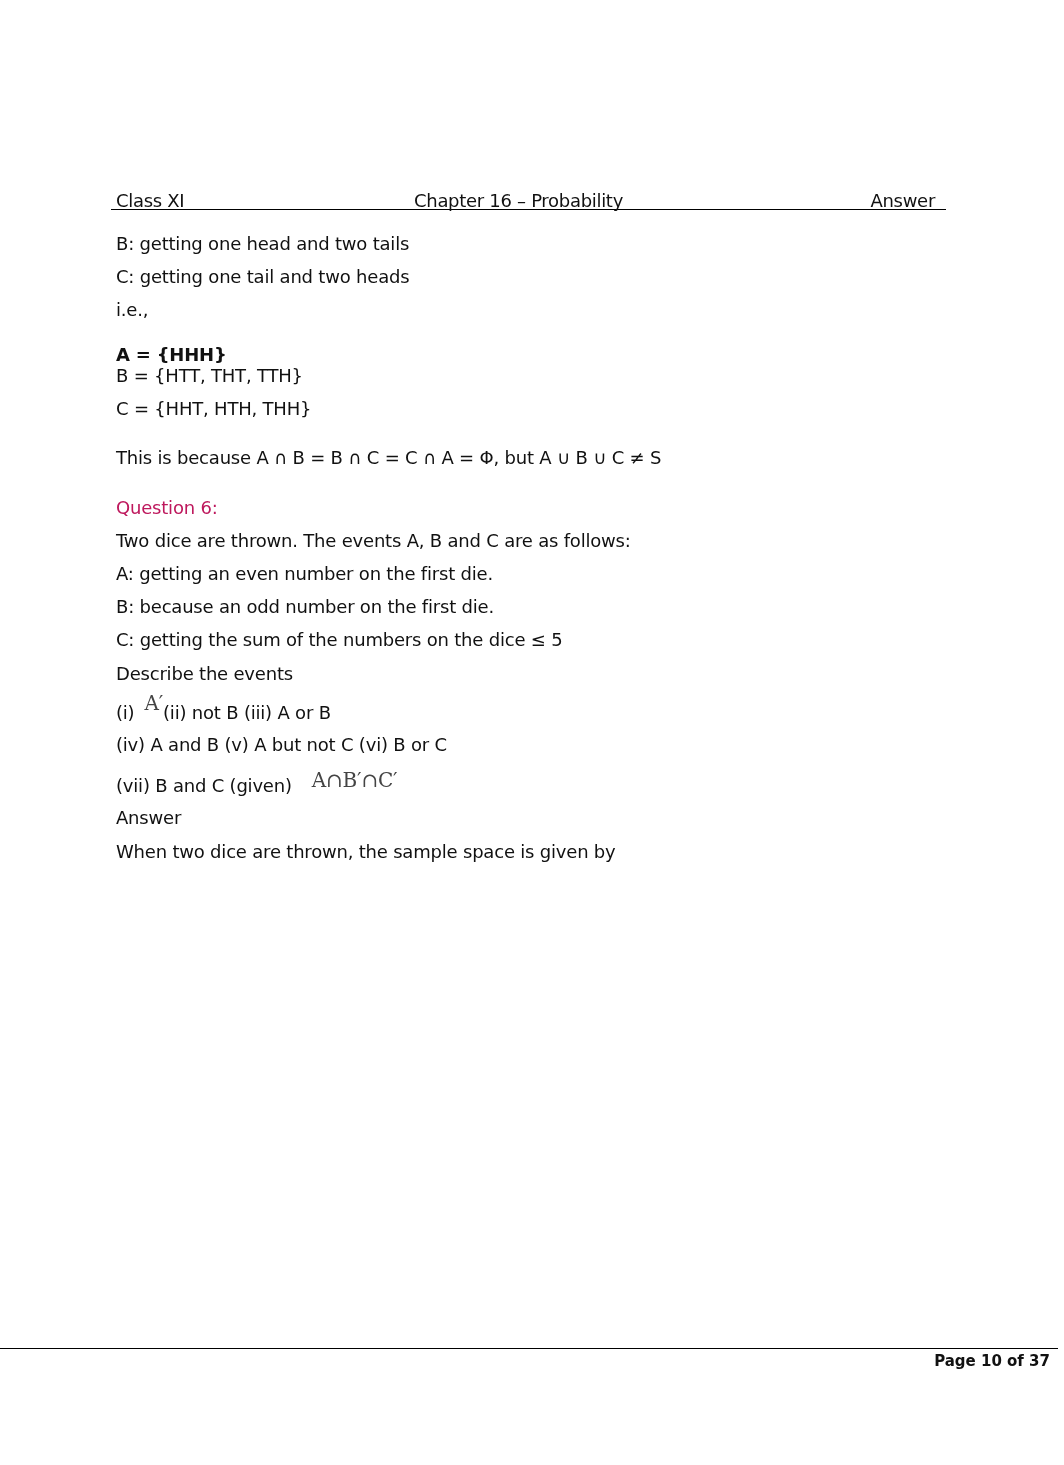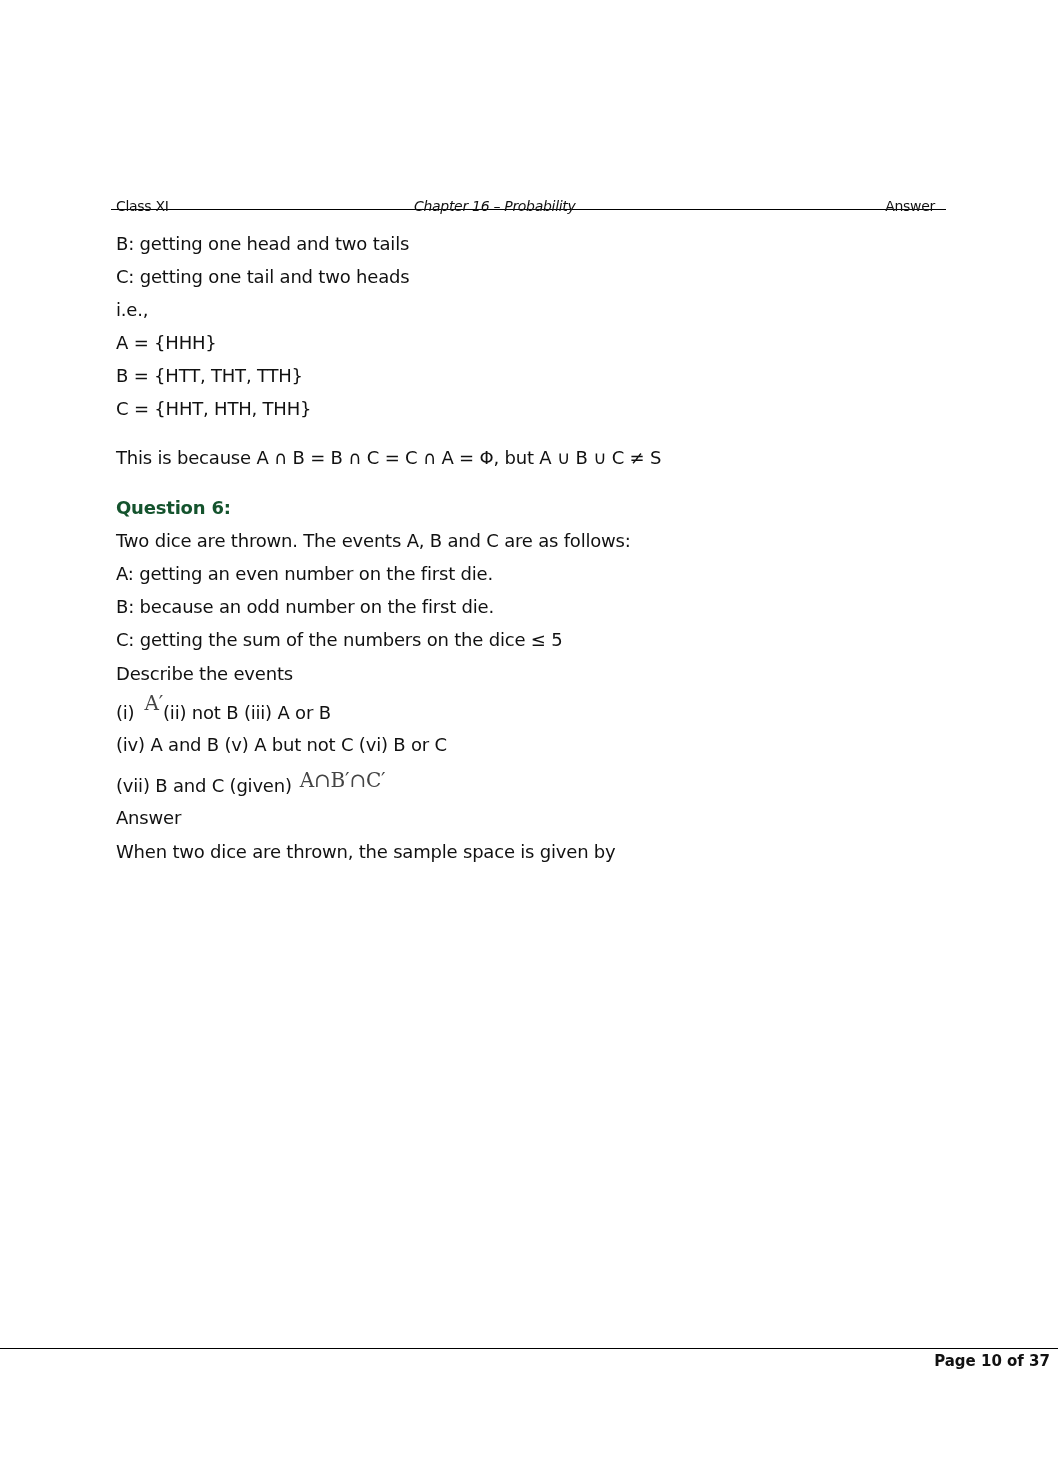--- a/index.html
+++ b/index.html
@@ -18,54 +18,54 @@
     .page-header {
       position: absolute;
       left: 111px;
       top: 185px;
       width: 835px;
       height: 24px;
       border-bottom: 1.5px solid #000;
     }
     .page-header span {
       position: absolute;
-      top: 13px;
-      font-size: 14px;
+      top: 5px;
+      font-size: 18px;
       letter-spacing: -0.3px;
     }
     .hdr-left { left: 5px; }
-    .hdr-center { left: 303px; font-style: italic; }
+    .hdr-center { left: 303px; }
     .hdr-right { right: 11px; }
 
     .body-text {
       position: absolute;
       left: 116px;
       font-size: 18px;
       line-height: 22px;
       white-space: nowrap;
       letter-spacing: -0.2px;
     }
     .q-heading {
-      color: #14532d;
-      font-weight: bold;
+      color: #be185d;
+      font-weight: normal;
     }
     .math {
       font-family: "DejaVu Serif", "Liberation Serif", serif;
       font-size: 20px;
       color: #444;
     }
     .math-sup {
       position: relative;
       top: -9px;
       margin-left: 10px;
     }
     .math-raised {
       position: relative;
       top: -5px;
-      margin-left: 8px;
+      margin-left: 20px;
       text-align: right;
     }
     .footer-rule {
       position: absolute;
       left: 0;
       top: 1348px;
       width: 1058px;
       height: 0;
       border-top: 1.5px solid #000;
     }
@@ -84,21 +84,21 @@
 
 <div class="page-header">
   <span class="hdr-left">Class XI</span>
   <span class="hdr-center">Chapter 16 – Probability</span>
   <span class="hdr-right">Answer</span>
 </div>
 
 <div class="body-text" style="top:233px;">B: getting one head and two tails</div>
 <div class="body-text" style="top:266px;">C: getting one tail and two heads</div>
 <div class="body-text" style="top:299px;">i.e.,</div>
-<div class="body-text" style="top:332px;">A = {HHH}</div>
+<div class="body-text" style="top:344px;font-weight:bold;">A = {HHH}</div>
 <div class="body-text" style="top:365px;">B = {HTT, THT, TTH}</div>
 <div class="body-text" style="top:398px;">C = {HHT, HTH, THH}</div>
 <div class="body-text" style="top:431px;margin-top:16px;">This is because A ∩ B = B ∩ C = C ∩ A = Φ, but A ∪ B ∪ C ≠ S</div>
 
 <div class="body-text q-heading" style="top:497px;">Question 6:</div>
 <div class="body-text" style="top:530px;">Two dice are thrown. The events A, B and C are as follows:</div>
 <div class="body-text" style="top:563px;">A: getting an even number on the first die.</div>
 <div class="body-text" style="top:596px;">B: because an odd number on the first die.</div>
 <div class="body-text" style="top:629px;text-align:right;">C: getting the sum of the numbers on the dice ≤ 5</div>
 <div class="body-text" style="top:663px;">Describe the events</div>

